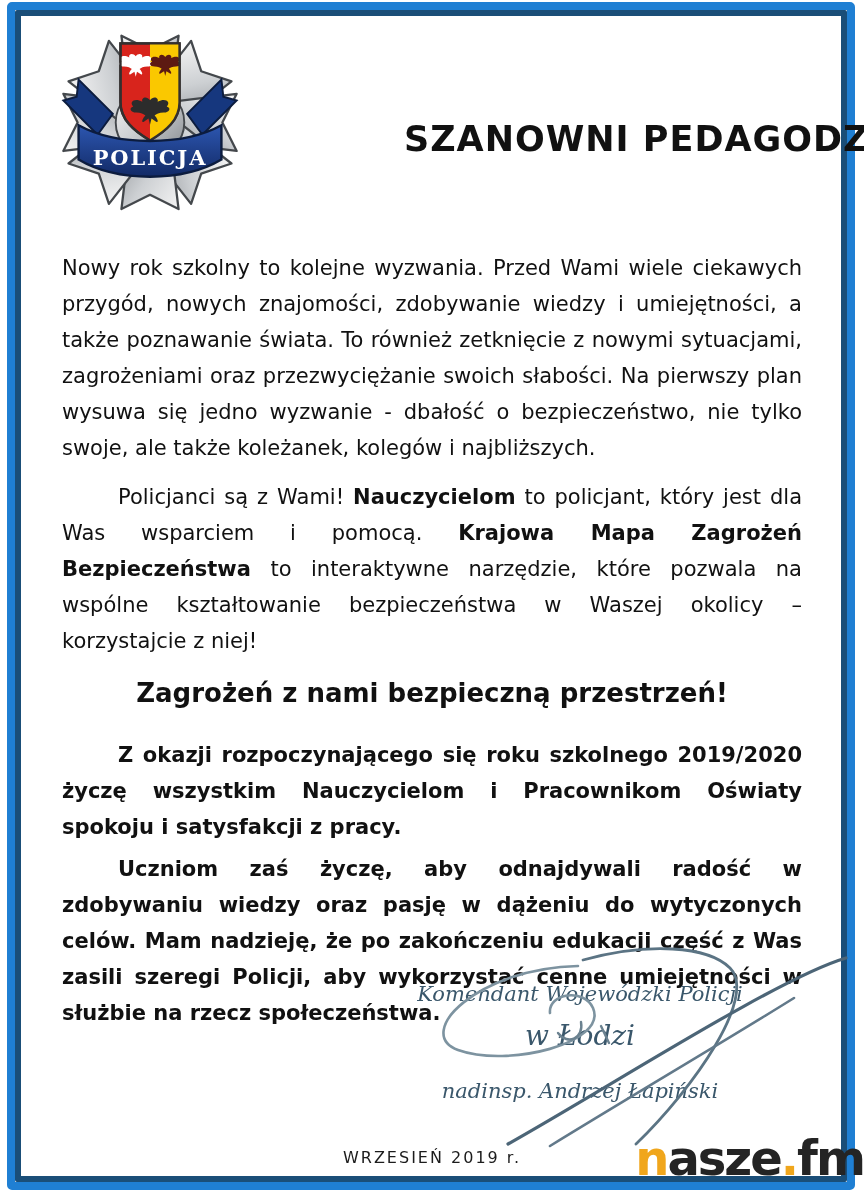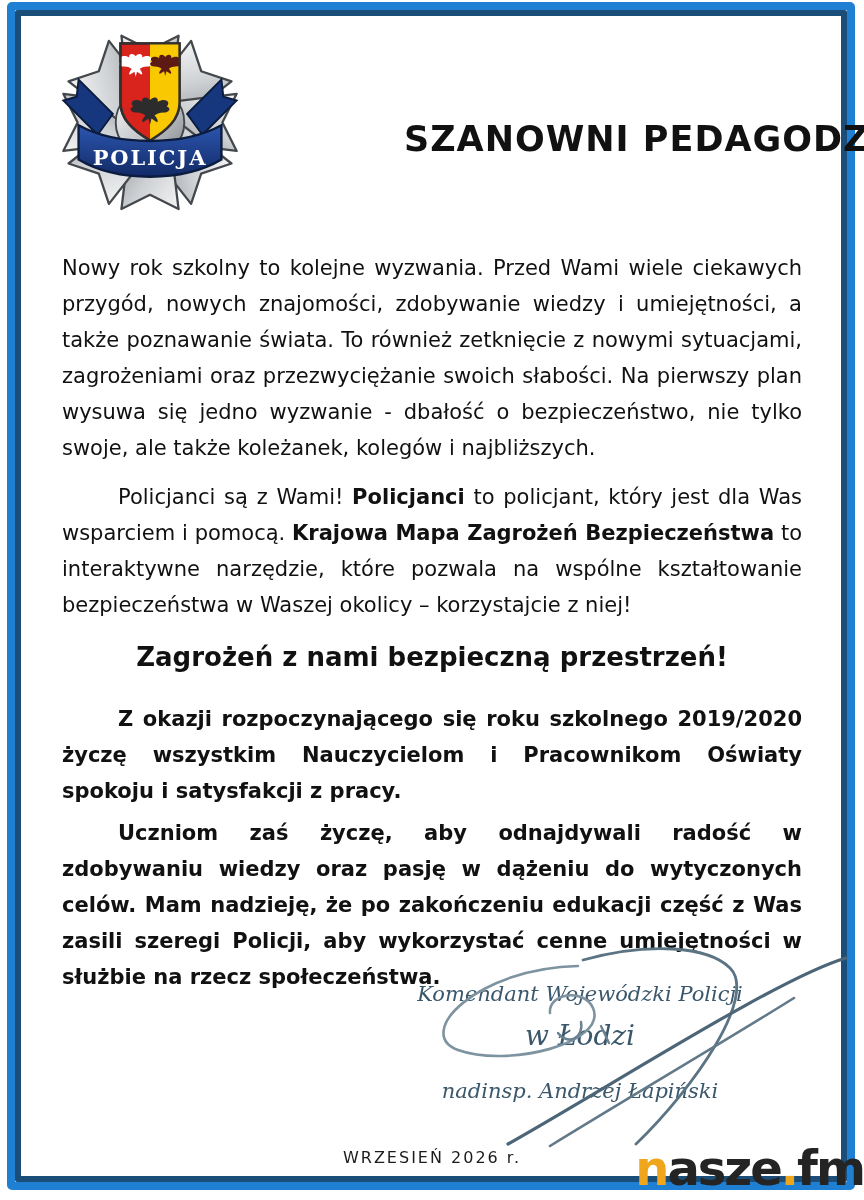--- a/index.html
+++ b/index.html
@@ -61,21 +61,21 @@
     z-index:3; pointer-events:none;
   }
   
   .date{
     position:absolute; left:0; top:1148px; width:864px; z-index:2;
     text-align:center; font-size:16px; letter-spacing:2px; color:#1c1c1c;
   }
   .logo{
     position:absolute; right:0px; top:1132px; z-index:5;
     font-size:48px; font-weight:bold; letter-spacing:-2px;
-    white-space:nowrap; line-height:52px;margin-top:10px;
+    white-space:nowrap; line-height:52px;
   }
   .lg-o{ color:#f0a61c; }
   .lg-d{ color:#242424; }
 </style>
 </head>
 <body>
 
 <div class="frame">
   <div class="frame-inner"></div>
 </div>
@@ -128,21 +128,21 @@
     </g>
   </svg>
 </div>
 
 <div class="titles">
   <div>SZANOWNI PEDAGODZY</div>
 </div>
 
 <div class="textcol">
   <p class="p1">Nowy rok szkolny to kolejne wyzwania. Przed Wami wiele ciekawych przygód, nowych znajomości, zdobywanie wiedzy i umiejętności, a także poznawanie świata. To również zetknięcie z nowymi sytuacjami, zagrożeniami oraz przezwyciężanie swoich słabości. Na pierwszy plan wysuwa się jedno wyzwanie - dbałość o bezpieczeństwo, nie tylko swoje, ale także koleżanek, kolegów i najbliższych.</p>
-  <p class="p2"><span>Policjanci są z Wami! </span><strong>Policjanci</strong><span> to policjant, który jest dla Was wsparciem i pomocą. </span><strong>Krajowa Mapa Zagrożeń Bezpieczeństwa</strong><span> to interaktywne narzędzie, które pozwala na wspólne kształtowanie bezpieczeństwa w Waszej okolicy – korzystajcie z niej!</span></p>
+  <p class="p2"><span>Policjanci są z Wami! </span><strong>Nauczycielom</strong><span> to policjant, który jest dla Was wsparciem i pomocą. </span><strong>Krajowa Mapa Zagrożeń Bezpieczeństwa</strong><span> to interaktywne narzędzie, które pozwala na wspólne kształtowanie bezpieczeństwa w Waszej okolicy – korzystajcie z niej!</span></p>
   <p class="slogan">Zagrożeń z nami bezpieczną przestrzeń!</p>
   <p class="p3">Z okazji rozpoczynającego się roku szkolnego 2019/2020 życzę wszystkim Nauczycielom i Pracownikom Oświaty spokoju i satysfakcji z pracy.</p>
   <p class="p4">Uczniom zaś życzę, aby odnajdywali radość w zdobywaniu wiedzy oraz pasję w dążeniu do wytyczonych celów. Mam nadzieję, że po zakończeniu edukacji część z Was zasili szeregi Policji, aby wykorzystać cenne umiejętności w służbie na rzecz społeczeństwa.</p>
 </div>
 
 <div class="signature">
   <div class="sig-line1">Komendant Wojewódzki Policji</div>
   <div class="sig-line2">w Łodzi</div>
   <div class="sig-name">nadinsp. Andrzej Łapiński</div>
 </div>
@@ -151,17 +151,17 @@
   <g fill="none" stroke-linecap="round">
     <path d="M180,28 C80,30 15,95 60,112 C110,130 210,105 195,70 C186,50 150,55 152,75" stroke="#7d93a0" stroke-width="2.6"></path>
     <path d="M160,95 C170,108 186,100 183,84" stroke="#6b8290" stroke-width="2.4"></path>
     <path d="M203,88 l8,17" stroke="#6b8290" stroke-width="2.4"></path>
     <path d="M185,22 C250,4 310,8 332,30 C360,58 296,150 238,206" stroke="#5b7484" stroke-width="2.8"></path>
     <path d="M110,206 C210,150 380,40 448,20" stroke="#4c6577" stroke-width="3.2"></path>
     <path d="M152,208 C230,160 332,100 396,60" stroke="#62798a" stroke-width="2.6"></path>
   </g>
 </svg>
 
-<div class="date">WRZESIEŃ 2026 r.</div>
+<div class="date">WRZESIEŃ 2019 r.</div>
 
 <div class="logo">
   <span class="lg-o">n</span><span class="lg-d">asze</span><span class="lg-o">.</span><span class="lg-d">fm</span>
 </div>
 
 </body></html>

